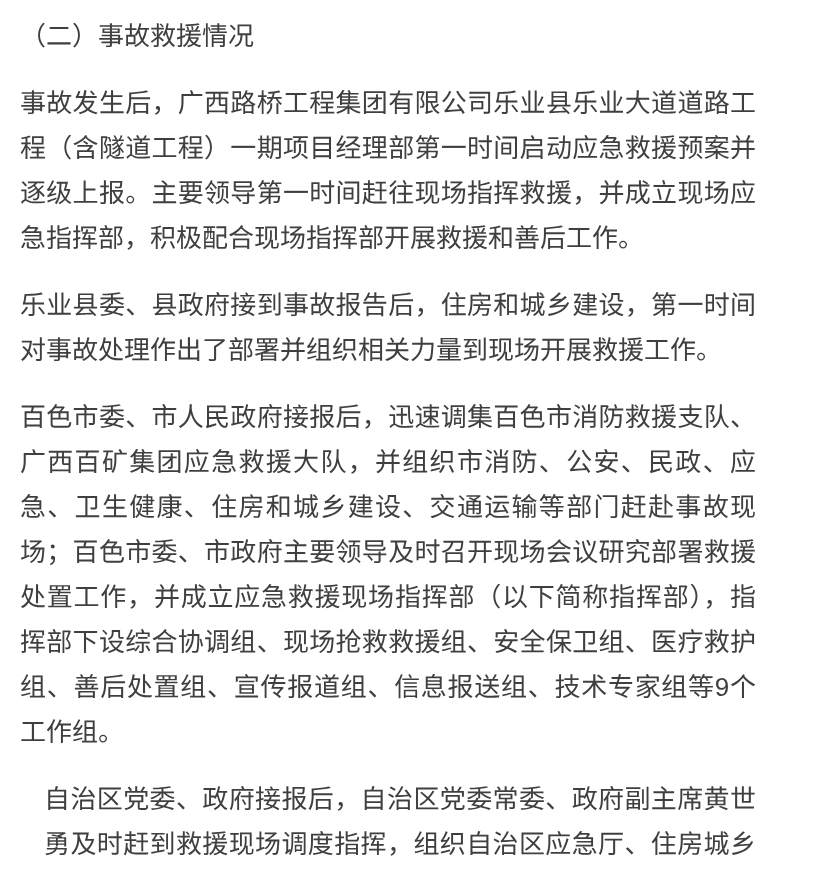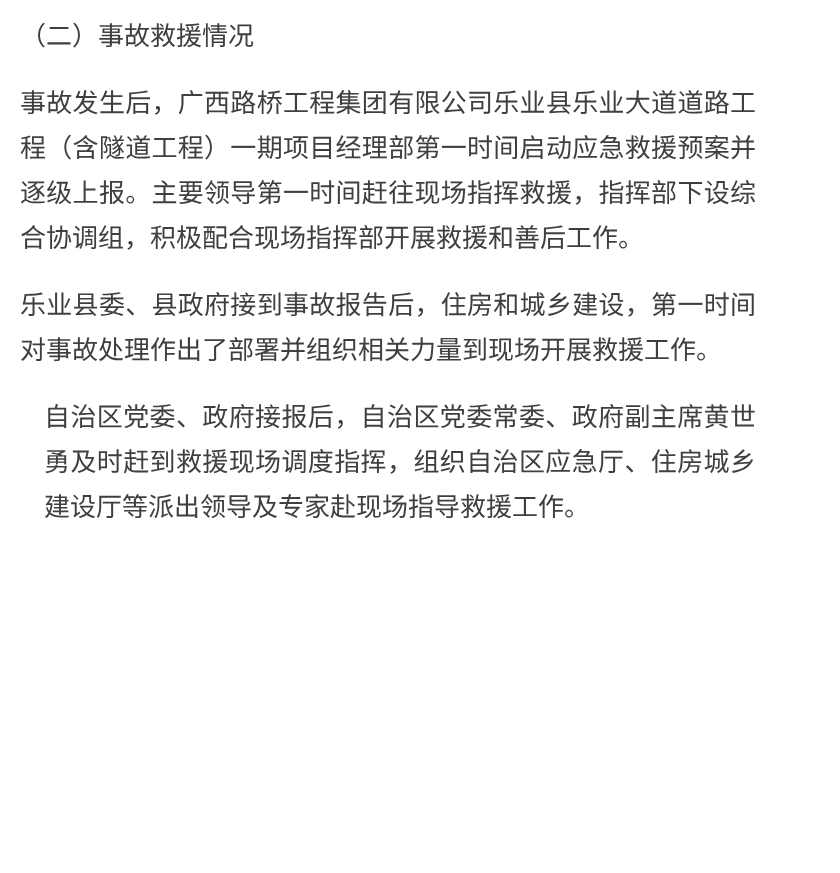--- a/index.html
+++ b/index.html
@@ -38,19 +38,20 @@
     margin-bottom: 0;
     margin-left: 24px;
   }
 </style>
 </head>
 <body>
 
 <div class="article">
   <h2 class="section-heading">（二）事故救援情况</h2>
 
-  <p class="paragraph">事故发生后，广西路桥工程集团有限公司乐业县乐业大道道路工程（含隧道工程）一期项目经理部第一时间启动应急救援预案并逐级上报。主要领导第一时间赶往现场指挥救援，指挥部下设综合协调组，积极配合现场指挥部开展救援和善后工作。</p>
+  <p class="paragraph">事故发生后，广西路桥工程集团有限公司乐业县乐业大道道路工程（含隧道工程）一期项目经理部第一时间启动应急救援预案并逐级上报。主要领导第一时间赶往现场指挥救援，并成立现场应急指挥部，积极配合现场指挥部开展救援和善后工作。</p>
 
   <p class="paragraph">乐业县委、县政府接到事故报告后，住房和城乡建设，第一时间对事故处理作出了部署并组织相关力量到现场开展救援工作。</p>
 
+  <p class="paragraph">百色市委、市人民政府接报后，迅速调集百色市消防救援支队、广西百矿集团应急救援大队，并组织市消防、公安、民政、应急、卫生健康、住房和城乡建设、交通运输等部门赶赴事故现场；百色市委、市政府主要领导及时召开现场会议研究部署救援处置工作，并成立应急救援现场指挥部（以下简称指挥部），指挥部下设综合协调组、现场抢救救援组、安全保卫组、医疗救护组、善后处置组、宣传报道组、信息报送组、技术专家组等9个工作组。</p>
 
   <p class="paragraph">自治区党委、政府接报后，自治区党委常委、政府副主席黄世勇及时赶到救援现场调度指挥，组织自治区应急厅、住房城乡建设厅等派出领导及专家赴现场指导救援工作。</p>
 </div>
 
 </body></html>

